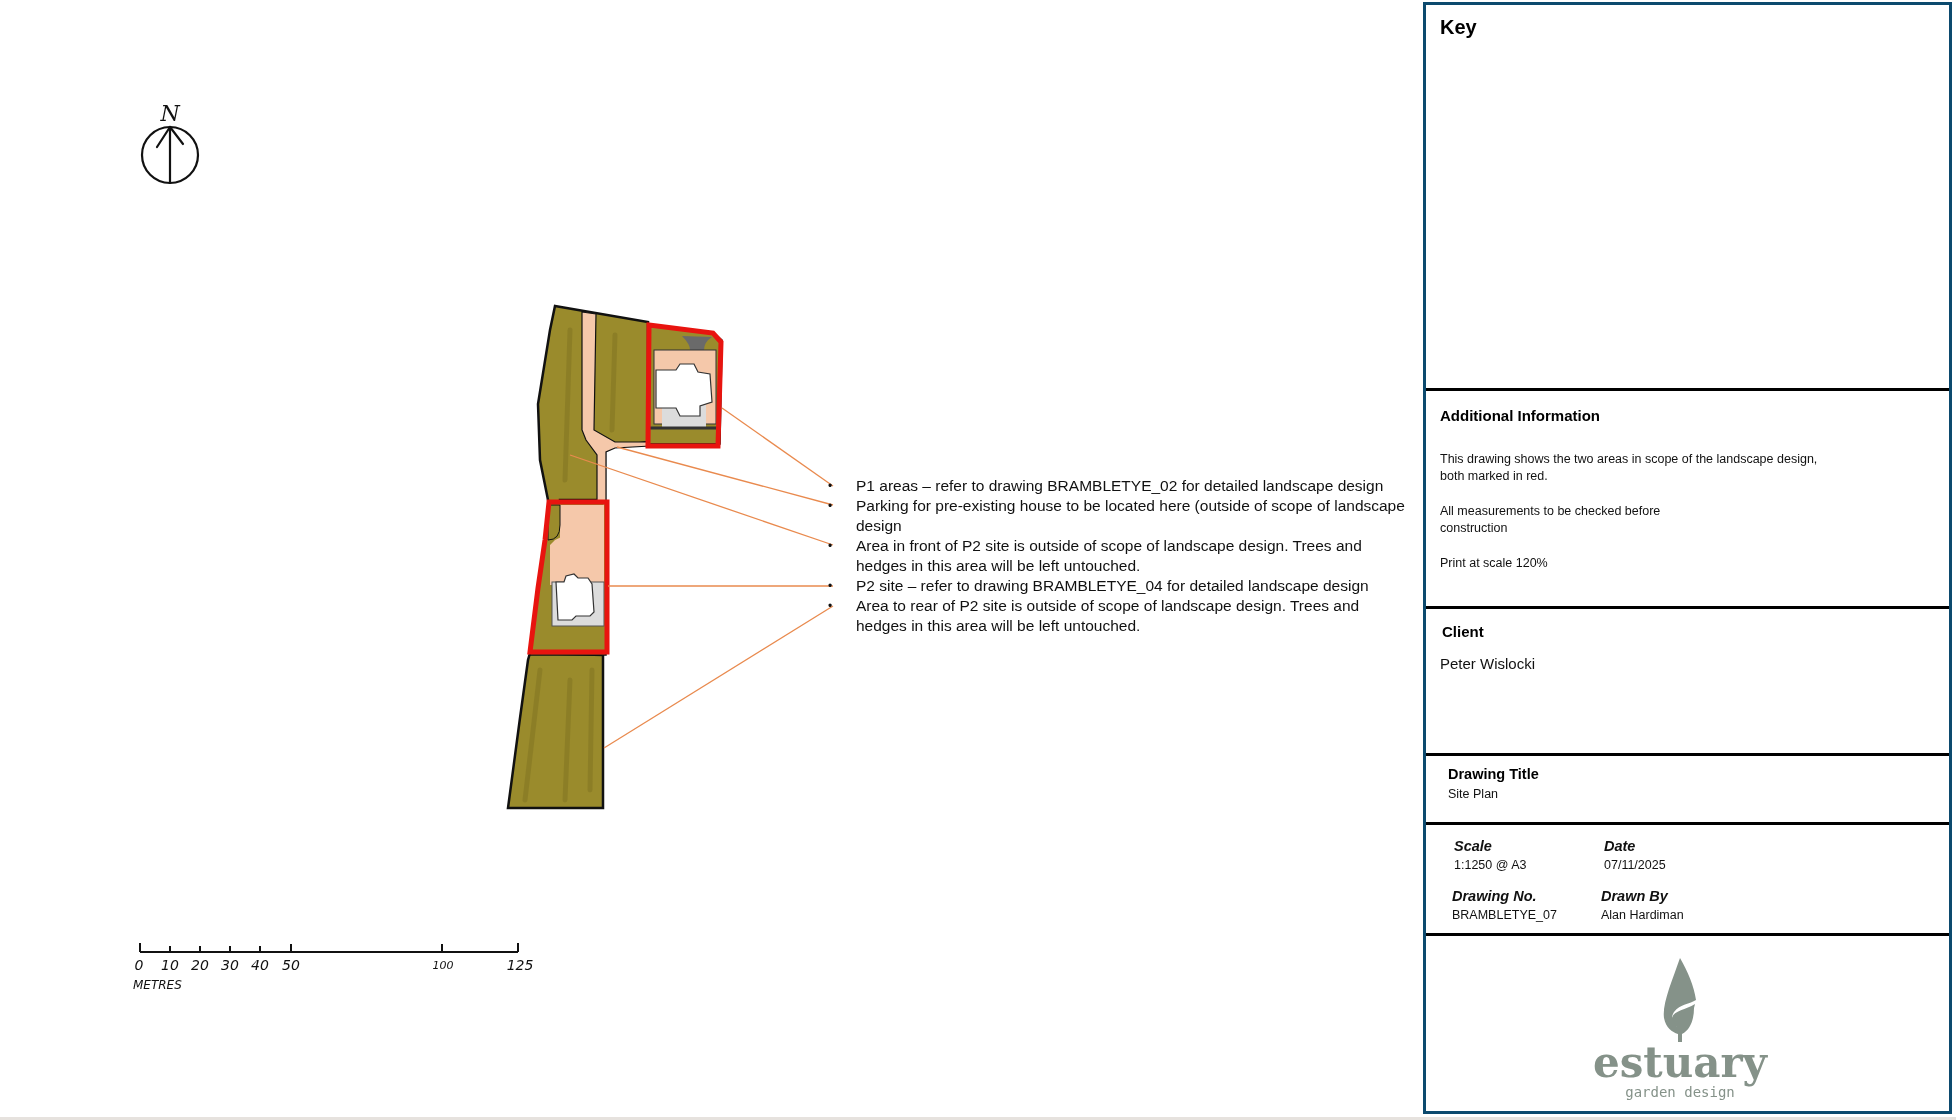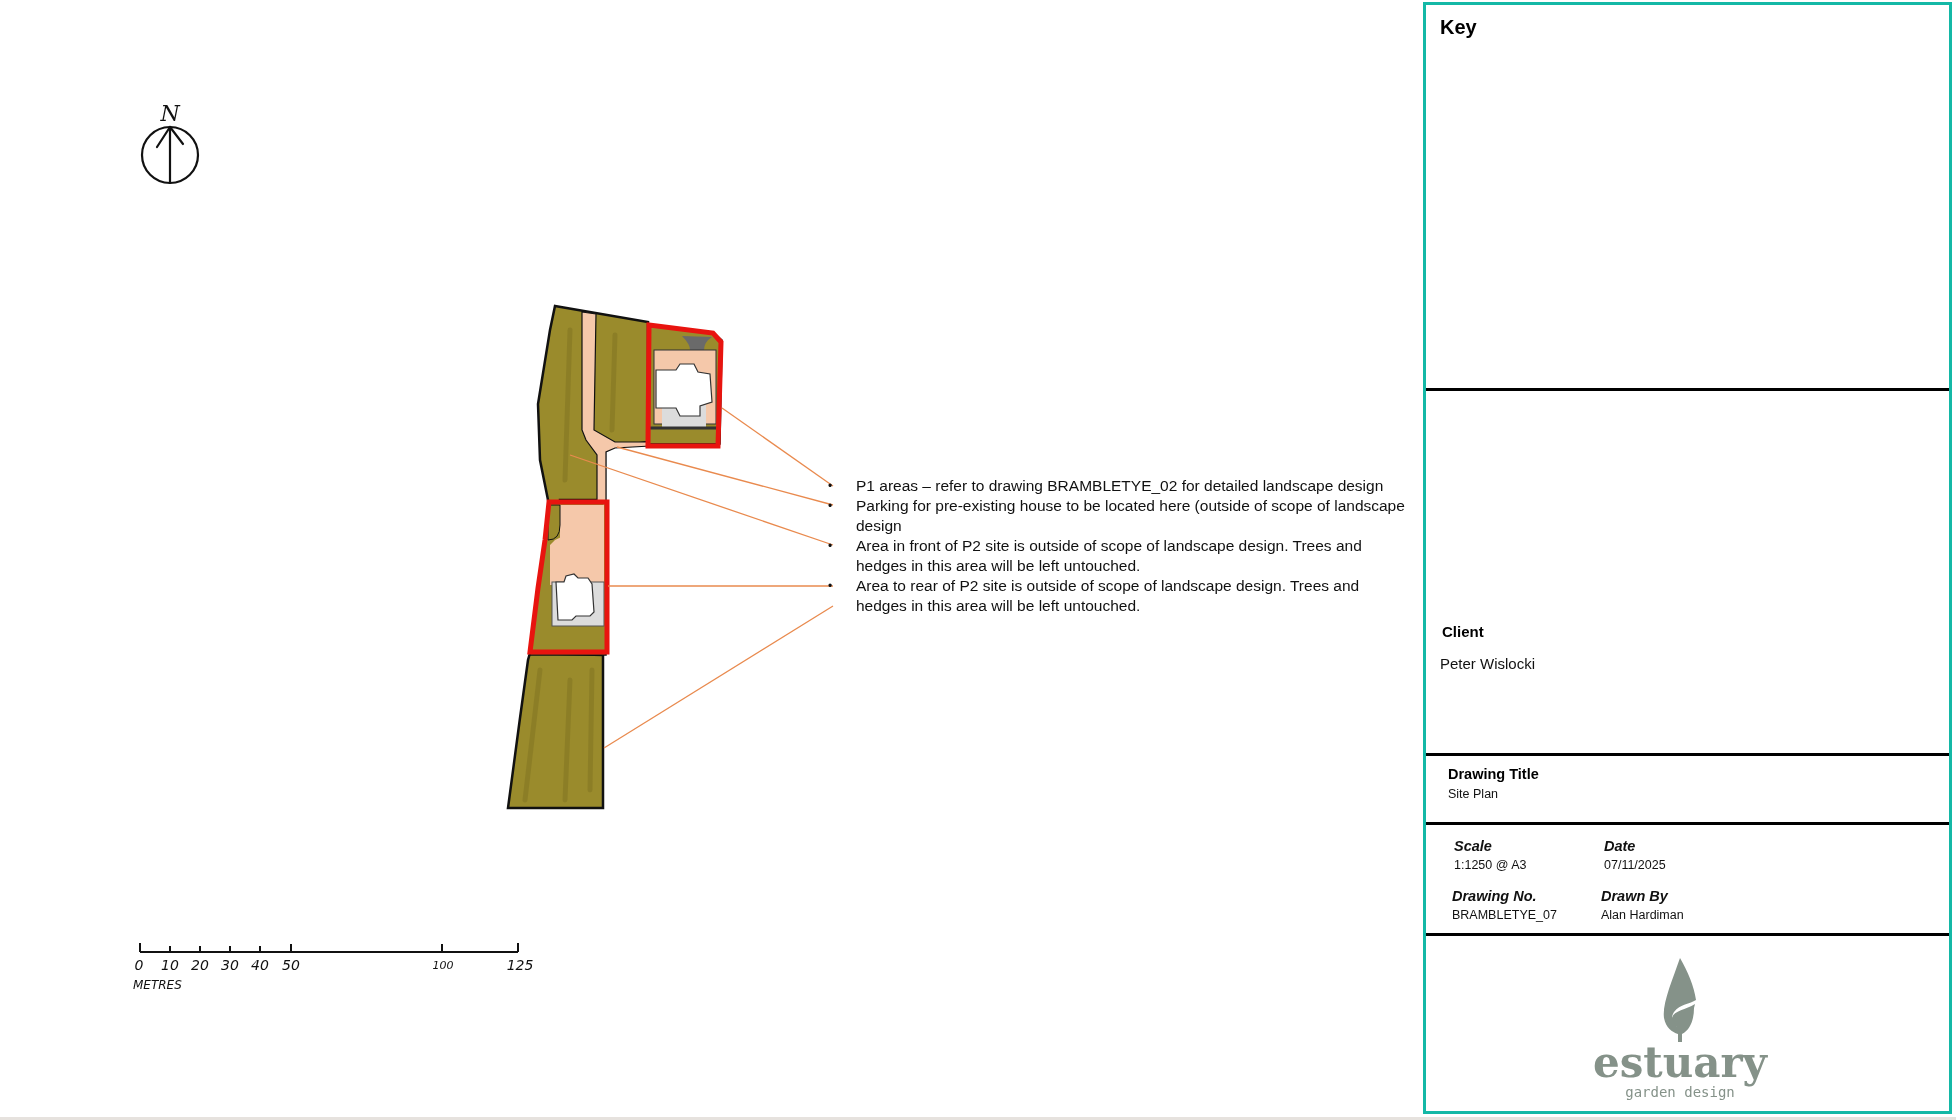--- a/index.html
+++ b/index.html
@@ -23,21 +23,21 @@
     color: #111;
   }
   .annotations li { position: relative; padding-left: 28px; }
   .annotations li::before {
     content: "•"; position: absolute; left: 0; top: 0; font-size: 12px;
   }
 
   
   .title-block {
     position: absolute; left: 1423px; top: 2px; width: 529px; height: 1112px;
-    border: 3px solid #14b8a6; box-sizing: border-box;
+    border: 3px solid #0c4a6e; box-sizing: border-box;
     font-family: "Liberation Sans", sans-serif;
   }
   .tb-section { position: absolute; left: 0; width: 100%; box-sizing: border-box; border-bottom: 3px solid #000; }
   .tb-key { top: 0; height: 386px; }
   .tb-info { top: 386px; height: 218px; }
   .tb-client { top: 604px; height: 147px; }
   .tb-title { top: 751px; height: 69px; }
   .tb-meta { top: 820px; height: 111px; }
   .tb-logo { top: 931px; height: 175px; border-bottom: none; border-radius: 25px; }
 
@@ -139,29 +139,36 @@
     <text x="443" y="969" font-size="11">100</text>
     <text x="520" y="970">125</text>
   </g>
   <text x="133" y="989" font-family="DejaVu Sans, sans-serif" font-style="italic" font-size="12" fill="#111">METRES</text>
 </svg>
 
 <ul class="annotations">
   <li>P1 areas – refer to drawing BRAMBLETYE_02 for detailed landscape design</li>
   <li>Parking for pre-existing house to be located here (outside of scope of landscape design</li>
   <li>Area in front of P2 site is outside of scope of landscape design. Trees and hedges in this area will be left untouched.</li>
+  <li>P2 site – refer to drawing BRAMBLETYE_04 for detailed landscape design</li>
   <li>Area to rear of P2 site is outside of scope of landscape design. Trees and hedges in this area will be left untouched.</li>
 </ul>
 
 <div class="title-block">
 
   <div class="tb-section tb-key">
     <div class="tb-heading key-heading">Key</div>
   </div>
 
+  <div class="tb-section tb-info">
+    <div class="tb-heading info-heading">Additional Information</div>
+    <div class="info-para" style="top:60px;">This drawing shows the two areas in scope of the landscape design, both marked in red.</div>
+    <div class="info-para" style="top:112px; width:250px;">All measurements to be checked before construction</div>
+    <div class="info-para" style="top:164px;">Print at scale 120%</div>
+  </div>
 
   <div class="tb-section tb-client">
     <div class="tb-heading client-heading">Client</div>
     <div class="client-name">Peter Wislocki</div>
   </div>
 
   <div class="tb-section tb-title">
     <div class="tb-heading dt-heading">Drawing Title</div>
     <div class="dt-value">Site Plan</div>
   </div>

